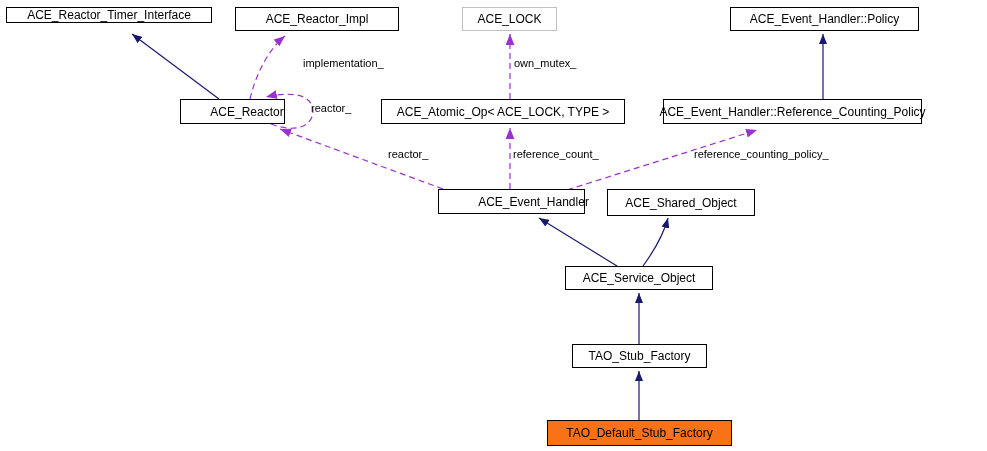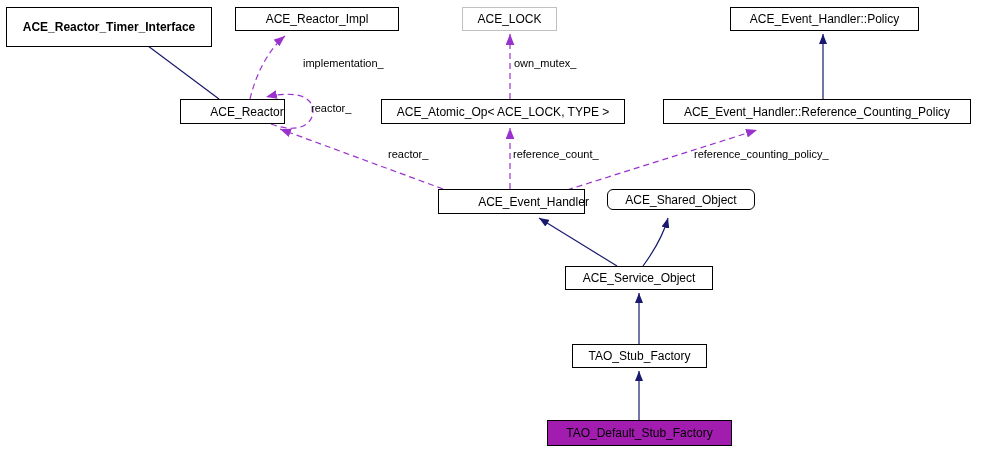--- a/index.html
+++ b/index.html
@@ -30,39 +30,39 @@
     font-size: 12px;
     color: #000000;
     white-space: nowrap;
     cursor: pointer;
   }
   .node.external {
     border-color: #c0c0c0;
     cursor: default;
   }
   .node.focus {
-    background: #a21caf;
+    background: #f97316;
     cursor: default;
   }
   .edge-label {
     position: absolute;
     font-size: 11px;
     color: #000000;
     white-space: nowrap;
   }
   
-  #n0  { left: 6px;   top: 7px;   width: 206px; height: 40px; font-weight: bold; }
+  #n0  { left: 6px;   top: 7px;   width: 206px; height: 16px; }
   #n1  { left: 235px; top: 7px;   width: 164px; height: 24px; }
   #n2  { left: 462px; top: 7px;   width: 95px;  height: 24px; }
   #n3  { left: 730px; top: 7px;   width: 189px; height: 24px; }
   #n4  { left: 180px; top: 99px;  width: 105px; height: 25px; padding-left: 29px; }
   #n5  { left: 381px; top: 99px;  width: 244px; height: 25px; }
-  #n6  { left: 663px; top: 99px;  width: 308px; height: 25px; }
+  #n6  { left: 663px; top: 99px;  width: 259px; height: 25px; }
   #n7  { left: 438px; top: 189px; width: 147px; height: 25px; padding-left: 44px; }
-  #n8  { left: 607px; top: 189px; width: 148px; height: 21px; border-radius: 6px; }
+  #n8  { left: 607px; top: 189px; width: 148px; height: 27px; }
   #n9  { left: 565px; top: 266px; width: 148px; height: 24px; }
   #n10 { left: 572px; top: 344px; width: 135px; height: 24px; }
   #n11 { left: 547px; top: 420px; width: 185px; height: 26px; }
   
   #el0 { left: 273px; top: 57px; padding-left: 30px;  }
   #el1 { left: 514px; top: 57px;  }
   #el2 { left: 311px; top: 102px; }
   #el3 { left: 388px; top: 148px; }
   #el4 { left: 513px; top: 148px; }
   #el5 { left: 694px; top: 148px; }

